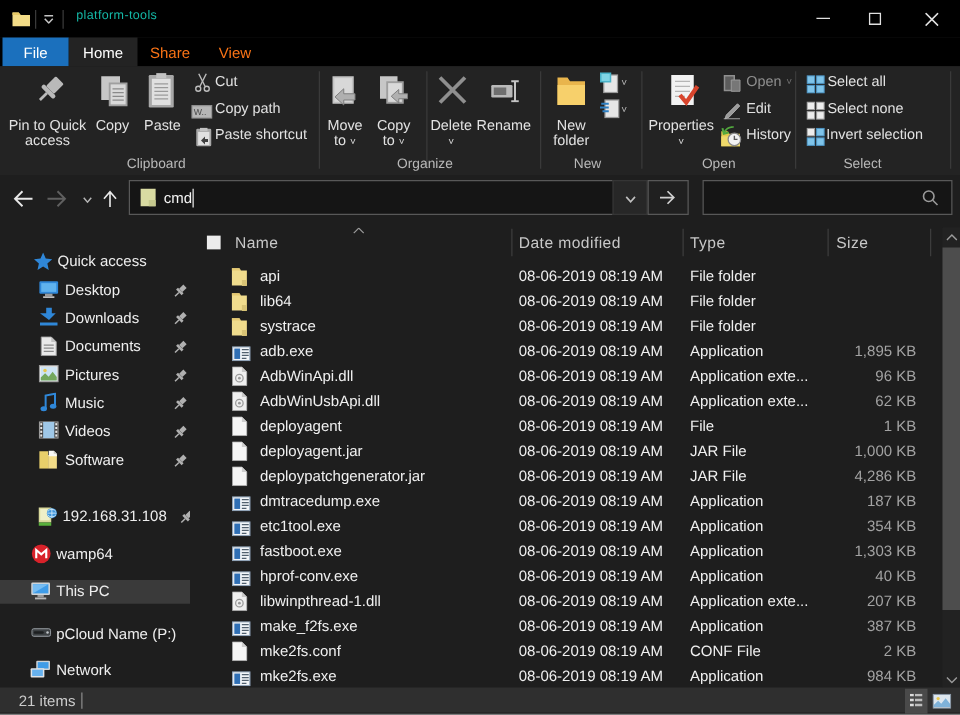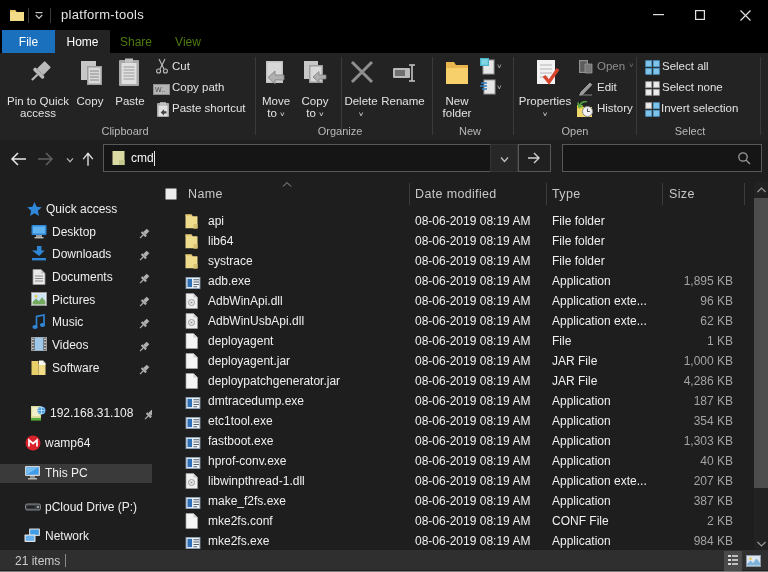--- a/index.html
+++ b/index.html
@@ -5,26 +5,26 @@
 * { margin:0; padding:0; box-sizing:border-box; }
 html,body { width:768px; height:572px; overflow:hidden; background:#1e1e1e;
   font-family:"Liberation Sans", sans-serif; }
 #win { position:absolute; left:0; top:0; width:768px; height:572px; background:#1e1e1e; }
 .abs { position:absolute; }
 .txt { position:absolute; white-space:nowrap; }
 
 
 #titlebar { left:0; top:0; width:768px; height:30px; background:#000; }
 .tsep { position:absolute; top:8px; width:1px; height:15px; background:#3a3a3a; }
-#title-text { left:61px; top:7px; font-size:13px; color:#e5e5e5; letter-spacing:0.3px; }
+#title-text { left:61px; top:7px; font-size:10px; color:#14b8a6; letter-spacing:0.3px; }
 .wbtn { position:absolute; top:0; height:30px; width:46px; }
 
 
 #tabs { left:0; top:30px; width:768px; height:23px; background:#000; }
-.tab { position:absolute; top:0; height:23px; font-size:12px; display:flex; align-items:center; justify-content:center; color:#4d7c0f; }
+.tab { position:absolute; top:0; height:23px; font-size:12px; display:flex; align-items:center; justify-content:center; color:#f97316; }
 
 
 #ribbon { left:0; top:53px; width:768px; height:87px; background:#232323; }
 .rsep { position:absolute; top:4px; width:1px; height:78px; background:#3a3a3a; }
 .rlabel { position:absolute; top:72px; font-size:11px; color:#b8b8b8; text-align:center; }
 .blab { position:absolute; font-size:11.5px; color:#e2e2e2; text-align:center; line-height:12px; }
 .slab { position:absolute; font-size:11.5px; color:#e2e2e2; }
 .darr { position:absolute; font-size:8px; color:#c0c0c0; }
 
 
@@ -465,21 +465,21 @@
             <rect x="4" y="13" width="9" height="1.5" fill="#b8b8b8"></rect>
           </svg></span>
         <span class="stxt" style="left:45px">This PC</span>
       </div>
       <div class="srow" style="top:316px;">
         <span class="sico" style="left:25px"><svg width="16" height="12" viewBox="0 0 16 12">
             <rect x="0.5" y="3" width="15" height="6" rx="1.5" fill="#3c4043" stroke="#9aa0a6" stroke-width="0.8"></rect>
             <rect x="2" y="5" width="8" height="2" rx="1" fill="#1d1f21"></rect>
             <circle cx="13" cy="6" r="1" fill="#c0c4c8"></circle>
           </svg></span>
-        <span class="stxt" style="left:45px">pCloud Drive (P:)</span>
+        <span class="stxt" style="left:45px">pCloud Name (P:)</span>
       </div>
       <div class="srow" style="top:345px;">
         <span class="sico" style="left:24px"><svg width="17" height="15" viewBox="0 0 17 15">
             <rect x="5" y="0.5" width="11" height="7.5" rx="0.8" fill="#cfd3d6"></rect>
             <rect x="6.2" y="1.7" width="8.6" height="5.1" fill="#3f9ce8"></rect>
             <rect x="0.5" y="6.5" width="11" height="7.5" rx="0.8" fill="#e0e3e6"></rect>
             <rect x="1.7" y="7.7" width="8.6" height="5.1" fill="#66b1ee"></rect>
           </svg></span>
         <span class="stxt" style="left:45px">Network</span>
       </div>

